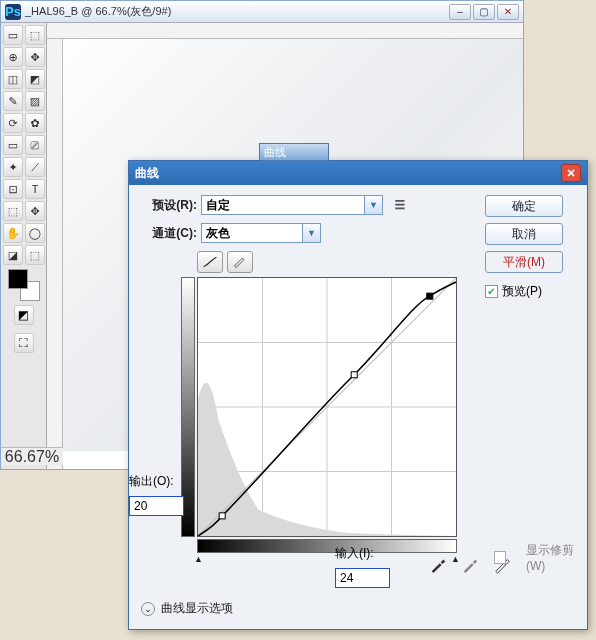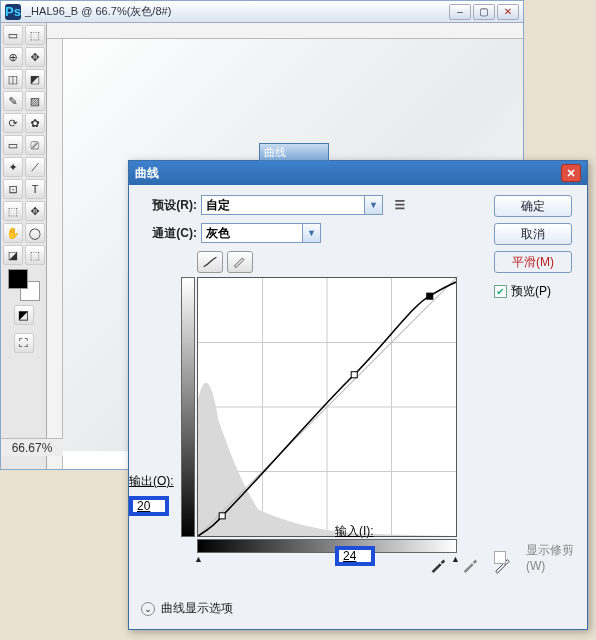--- a/index.html
+++ b/index.html
@@ -16,69 +16,69 @@
 .toolbox { position: absolute; left: 0; top: 22px; width: 46px; bottom: 0; background: #e7e7e7; border-right: 1px solid #aaa; padding: 2px; display: flex; flex-direction: column; }
 .tool-grid { display: grid; grid-template-columns: 20px 20px; gap: 2px; }
 .tool { width: 20px; height: 20px; border: 1px solid #ccc; background: linear-gradient(#fff,#e0e0e0); display: flex; align-items: center; justify-content: center; font-size: 11px; color: #333; cursor: pointer; border-radius: 2px; }
 .swatch-area { margin-top: 4px; display:flex; flex-direction:column; align-items:center; }
 .swatch-fgbg { position: relative; width: 32px; height: 32px; }
 .swatch-fg { position:absolute; left:0; top:0; width:20px; height:20px; background:#000; border:1px solid #999; }
 .swatch-bg { position:absolute; right:0; bottom:0; width:20px; height:20px; background:#fff; border:1px solid #999; }
 .tool-single { width:20px; height:20px; border:1px solid #ccc; background:linear-gradient(#fff,#e0e0e0); margin:4px auto; display:flex; align-items:center; justify-content:center; cursor:pointer; border-radius:2px; }
 .canvas-area { position: absolute; left: 62px; top: 38px; right: 0; bottom: 18px; background: #f8f8f8; overflow: hidden; }
 .photo { width: 100%; height: 100%; background: linear-gradient(135deg, #fefefe 0%, #f0f2f4 30%, #e8ebed 55%, #f4f5f6 80%, #fdfdfd 100%); position: relative; }
-.zoom-label { position:absolute; left:0; bottom:13px; height:18px; width:62px; background:#ededed; border-top:1px solid #bbb; font-size:12px; display:flex; align-items:center; justify-content:center; color:#333; }
+.zoom-label { position:absolute; left:0; bottom:4px; height:18px; width:62px; background:#ededed; border-top:1px solid #bbb; font-size:16px; display:flex; align-items:center; justify-content:center; color:#333; }
 .curves-dialog { position: absolute; left: 128px; top: 160px; width: 460px; height: 470px; background: #eef1f6; border: 1px solid #3a6ea5; box-shadow: 2px 2px 8px rgba(0,0,0,0.3); }
 .cd-mini-title { position:absolute; top:-18px; left:130px; height:18px; width:70px; background:linear-gradient(#c9dcf0,#7ea9d8); color:#fff; font-size:11px; display:flex; align-items:center; padding:0 4px; border:1px solid #4a7aad; }
 .cd-titlebar { height: 24px; background: linear-gradient(#3d80cc,#2e6bb0); display: flex; align-items: center; padding: 0 6px; color:#fff; font-weight:bold; font-size:13px; }
 .cd-titlebar .spacer { flex:1; }
 .cd-close { width:20px; height:18px; background:#e05040; border:1px solid #b03020; border-radius:3px; display:flex; align-items:center; justify-content:center; color:#fff; font-size:11px; cursor:pointer; }
 .cd-body { padding: 10px 12px; position: relative; height: calc(100% - 24px); }
 .row { display: flex; align-items: center; margin-bottom: 8px; font-weight: bold; }
 .row-label { width: 60px; text-align: right; padding-right: 4px; color:#222; }
 .select-box { flex: 1; height: 20px; border: 1px solid #7a9ac0; background: #fff; display: flex; align-items: center; padding: 0 4px; position: relative; cursor:pointer; }
 .select-arrow { position:absolute; right:0; top:0; width:18px; height:100%; background:linear-gradient(#fafcff,#cfe0f4); border-left:1px solid #7a9ac0; display:flex; align-items:center; justify-content:center; color:#3a6ea5; font-size:9px; }
 .menu-btn { width:22px; height:18px; margin-left:6px; display:flex; align-items:center; justify-content:center; cursor:pointer; color:#555; }
-.side-btns { position:absolute; right:15px; top:10px; width:78px; display:flex; flex-direction:column; gap:6px; }
+.side-btns { position:absolute; right:24px; top:10px; width:78px; display:flex; flex-direction:column; gap:6px; }
 .btn { height:22px; border:1px solid #7a9ac0; background:linear-gradient(#fff,#e3ecf7); border-radius:3px; display:flex; align-items:center; justify-content:center; cursor:pointer; color:#223; }
 .btn.disabled { color:#b91c1c; background:#eef1f6; cursor:default; }
 .chk-row { display:flex; align-items:center; gap:4px; margin-top:4px; }
 .chk { width:13px; height:13px; border:1px solid #6a8; background:#fff; display:flex; align-items:center; justify-content:center; color:#2a7; font-size:10px; cursor:pointer; }
 .curve-area { position:relative; margin-left:0; margin-top:4px; width:330px; }
 .curve-tools { display:flex; gap:4px; margin-bottom:4px; margin-left:56px; }
 .curve-tool { width:26px; height:22px; border:1px solid #999; background:linear-gradient(#fff,#e0e0e0); border-radius:3px; display:flex; align-items:center; justify-content:center; cursor:pointer; }
 .curve-tool svg { width:16px; height:14px; }
 .graph-wrap { display:flex; }
 .grad-v { width:14px; height:260px; background:linear-gradient(#fff,#000); border:1px solid #666; margin-right:2px; }
 .graph { position:relative; width:260px; height:260px; background:#fff; border:1px solid #555; }
 .grid line { stroke:#ccc; stroke-width:1; }
 .histogram { position:absolute; left:0; bottom:0; width:100%; height:100%; }
 .curve-line { position:absolute; left:0; top:0; width:100%; height:100%; }
 .grad-h { width:260px; height:14px; background:linear-gradient(to right,#000,#fff); border:1px solid #666; margin-left:16px; margin-top:2px; position:relative; }
 .slider-tri { position:absolute; top:14px; font-size:9px; color:#222; }
-.io-group { display:flex; flex-direction:column; gap:6px; margin-top:8px;text-decoration:underline; }
+.io-group { display:flex; flex-direction:column; gap:6px; margin-top:8px; }
 .io-field { display:flex; align-items:center; gap:6px; }
-.io-input { width:40px; height:20px; border:4px solid #1d4ed8; background:#fff; padding:0 4px; text-align:left; }
+.io-input { width:55px; height:20px; border:1px solid #1d4ed8; background:#fff; padding:0 4px; text-align:left; }
 .eyedrops { position:absolute; left:298px; bottom:54px; display:flex; gap:10px; align-items:center; }
 .eyedrop { width:22px; height:20px; display:flex; align-items:center; justify-content:center; cursor:pointer; }
 .eyedrop svg { width:18px; height:18px; }
 .show-clip { position:absolute; left:365px; bottom:56px; display:flex; align-items:center; gap:20px; color:#888; }
 .show-clip .chk2 { width:13px; height:13px; border:1px solid #aaa; background:#fff; }
 .expand-row { position:absolute; left:12px; bottom:12px; display:flex; align-items:center; gap:6px; cursor:pointer; color:#222; }
 .expand-chevron { width:14px; height:14px; border:1px solid #888; border-radius:50%; display:flex; align-items:center; justify-content:center; font-size:9px; }
 .output-label-pos { position:absolute; left:0; top:280px; }
 .watermark { position:absolute; left:192px; top:296px; font-size:34px; font-weight:bold; color:#3d3a7a; font-family: monospace; letter-spacing:2px; pointer-events:none; }
 </style>
 </head>
 <body>
 
 <div class="ps-window">
   <div class="ps-titlebar">
     <div class="ps-icon">Ps</div>
-    <div class="ps-title">_HAL96_B @ 66.7%(灰色/8#)</div>
+    <div class="ps-title">_HAL96_B @ 66.7%(灰色/9#)</div>
     <div class="win-btns">
       <div class="win-btn">–</div>
       <div class="win-btn">▢</div>
       <div class="win-btn close">✕</div>
     </div>
   </div>
   <div class="toolbox">
     <div class="tool-grid" id="tool-grid">
         <div class="tool">▭</div>
         <div class="tool">⬚</div>
@@ -191,21 +191,21 @@
 
     <div class="output-label-pos io-group">
       <div class="io-field">
         <span>输出(O):</span>
       </div>
       <div class="io-field">
         <input class="io-input" value="20" style="">
       </div>
     </div>
 
-    <div style="position:absolute; left:206px; bottom:63px;" class="io-group">
+    <div style="position:absolute; left:206px; bottom:41px;" class="io-group">
       <div class="io-field">
         <span>输入(I):</span>
       </div>
       <div class="io-field">
         <input class="io-input" value="24" style="">
       </div>
     </div>
 
     <div class="eyedrops">
       <div class="eyedrop">

